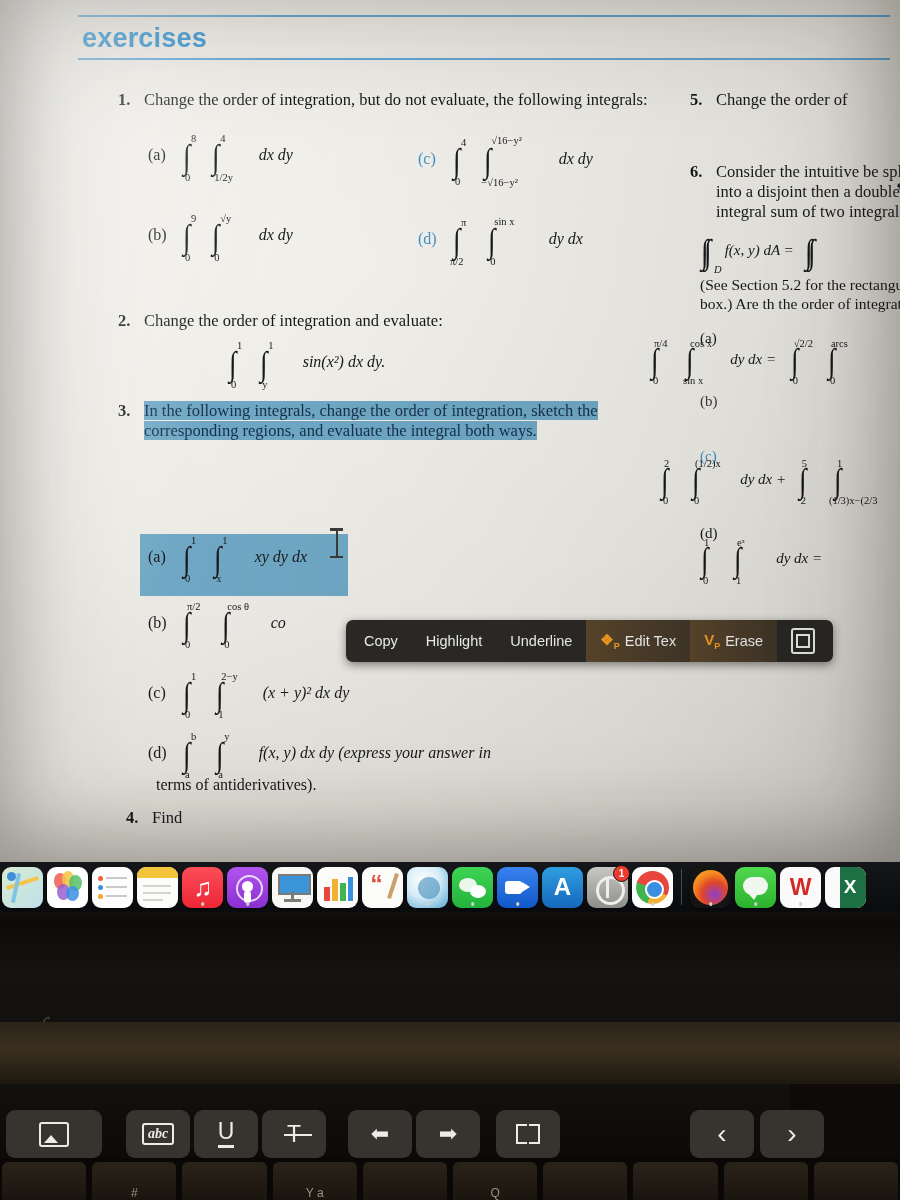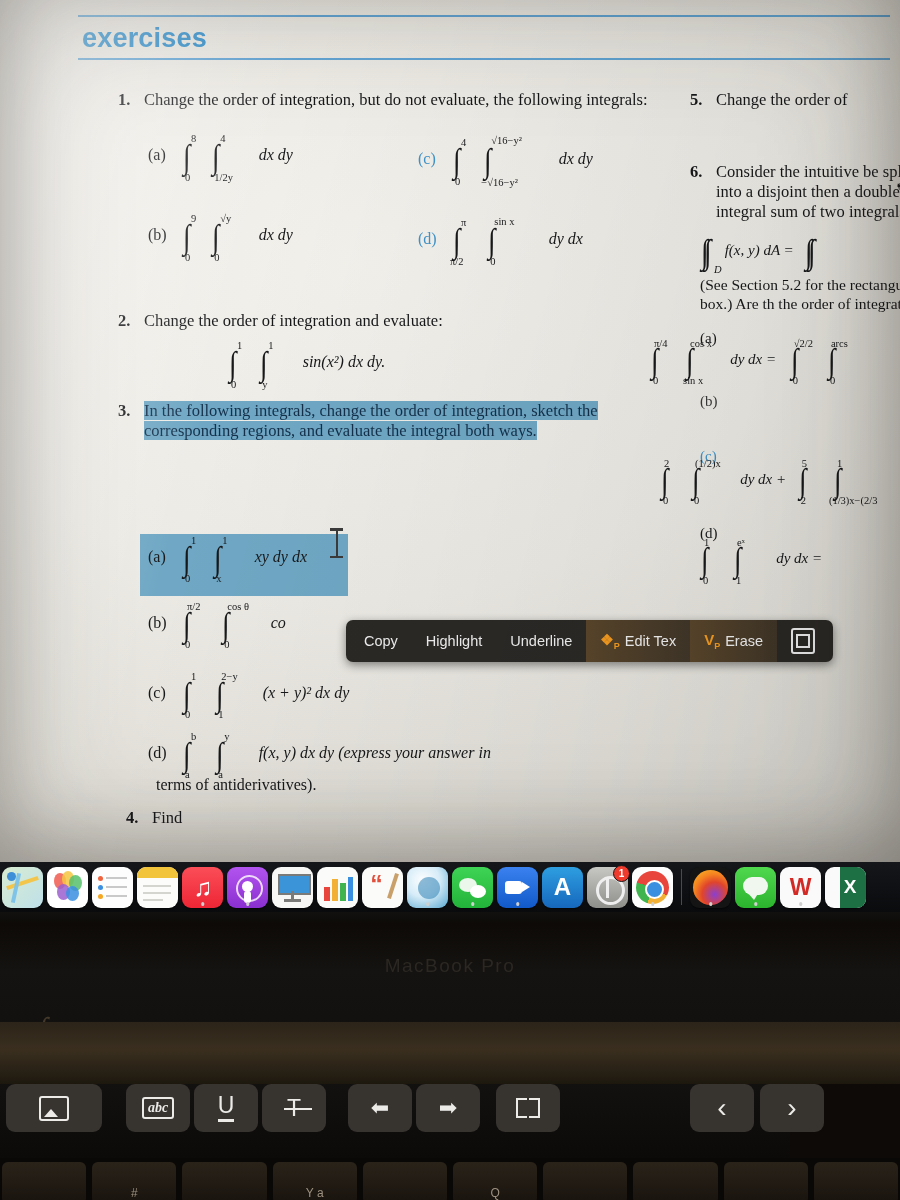--- a/index.html
+++ b/index.html
@@ -119,21 +119,21 @@
     position:absolute;left:40px;top:1010px;width:40px;height:50px;color:#6b5a40;
     font-size:34px;font-family:"Liberation Serif",serif;opacity:.55;transform:rotate(-4deg);
   }
   .deckband{position:absolute;left:0;top:1022px;width:900px;height:62px;
     background:linear-gradient(#2c2419,#3a2f1f 45%,#1d180f 100%);}
 
   
   .touchbar{
     position:absolute;left:0;top:1084px;width:790px;height:74px;
     background:linear-gradient(#121110,#0b0a09);
-    display:flex;align-items:flex-start;
+    display:flex;align-items:flex-end;
   }
   .tb-key{
     height:48px;border-radius:9px;background:#37332f;display:flex;align-items:center;justify-content:center;
     color:#ecebe8;position:relative;flex:0 0 auto;
   }
   .tb-gap{flex:0 0 auto;}
   .tb-ico{font-family:"Liberation Sans",sans-serif;font-size:22px;line-height:1;}
   .abc-box{border:2px solid #ecebe8;border-radius:3px;padding:1px 4px;font-size:14px;font-style:italic;font-weight:700;}
   .u-ico{font-size:23px;border-bottom:3px solid #ecebe8;line-height:1;padding-bottom:2px;}
   .t-ico{position:relative;font-size:23px;line-height:1;}
@@ -493,21 +493,20 @@
       <div class="dlabel" style="color:#d32a26;font-size:23px;">W</div>
       <div class="dot"></div>
     </div>
     <div class="dicon" style="background:#fafafa;">
       <div style="position:absolute;right:0;top:0;width:26px;height:41px;background:#1d7044;"></div>
       <div class="dlabel" style="color:#fff;font-size:19px;left:9px;">X</div>
     </div>
   </div>
 
   <div class="bezel"></div>
-  <div class="mbp">MacBook Pro</div>
   <div class="reflect">∫</div>
   <div class="deckband"></div>
 
   <div class="touchbar">
     <div class="tb-key" style="margin-left:6px;width:96px;">
       <span class="pic-ico"></span>
     </div>
     <div class="tb-gap" style="width:24px;"></div>
     <div class="tb-key" style="width:64px;">
       <span class="abc-box">abc</span>

